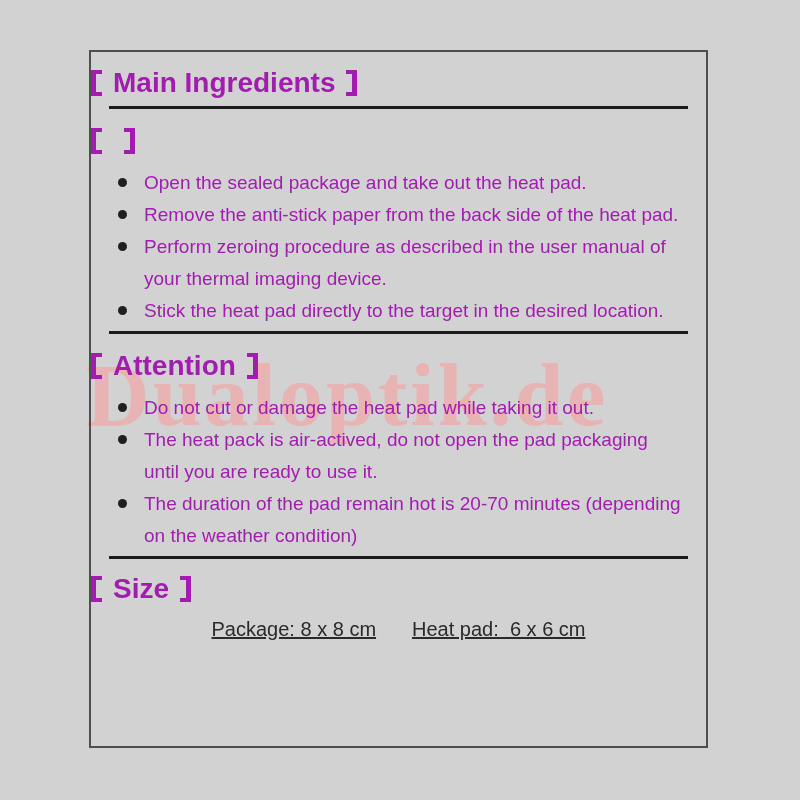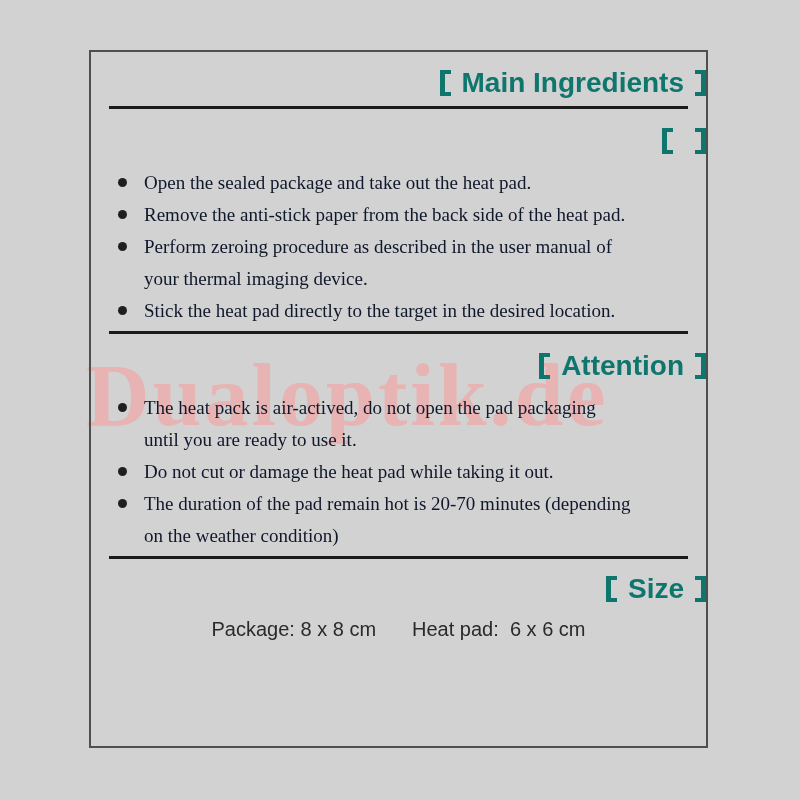--- a/index.html
+++ b/index.html
@@ -39,25 +39,25 @@
     left: 89px;
     top: 50px;
     width: 615px;
     height: 694px;
     border: 2px solid #4f4f4f;
     z-index: 2;
     background: transparent;
   }
   .sec-title {
     margin: 0;
-    text-align: right;
+    text-align: left;
     font-size: 28px;
     line-height: 36px;
     font-weight: bold;
-    color: #0f766e;
+    color: #a21caf;
   }
   .sec-title.mt-first { margin-top: 13px; }
   .sec-title.mt-mid   { margin-top: 14px; }
   .sec-title.mt-size  { margin-top: 12px; }
   
   .blk {
     display: inline-block;
     width: 11px;
     height: 26px;
     box-sizing: border-box;
@@ -92,42 +92,42 @@
   ul.bullets {
     list-style: none;
     margin: 8px 8px 0 20px;
     padding: 0;
   }
   ul.bullets li {
     position: relative;
     padding-left: 33px;
     font-size: 19px;
     line-height: 32px;
-    color: #0f172a;
+    color: #a21caf;
     white-space: pre-line;
-    font-family: Liberation Serif, serif;
   }
   ul.bullets li::before {
     content: "";
     position: absolute;
     left: 7px;
     top: 11px;
     width: 9px;
     height: 9px;
     border-radius: 50%;
     background: #1f1f1f;
   }
   .size-row {
     margin-top: 8px;
     display: flex;
     justify-content: center;
     gap: 36px;
     font-size: 20px;
     line-height: 28px;
     color: #2a2a2a;
+    text-decoration: underline;
   }
   .size-row span { white-space: pre; }
 </style>
 </head>
 <body>
 
 <div class="stage">
 
   <div class="watermark">Dualoptik.de</div>
 
@@ -147,23 +147,23 @@
       <li>Perform zeroing procedure as described in the user manual of
 your thermal imaging device.</li>
       <li>Stick the heat pad directly to the target in the desired location.</li>
     </ul>
     <div class="rule after-list"></div>
 
     <h2 class="sec-title mt-mid">
       <span class="blk blk-l"></span><span>Attention</span><span class="blk blk-r"></span>
     </h2>
     <ul class="bullets">
+      <li>Do not cut or damage the heat pad while taking it out.</li>
       <li>The heat pack is air-actived, do not open the pad packaging
 until you are ready to use it.</li>
-      <li>Do not cut or damage the heat pad while taking it out.</li>
       <li>The duration of the pad remain hot is 20-70 minutes (depending
 on the weather condition)</li>
     </ul>
     <div class="rule after-list"></div>
 
     <h2 class="sec-title mt-size">
       <span class="blk blk-l"></span><span>Size</span><span class="blk blk-r"></span>
     </h2>
     <div class="size-row">
       <span>Package: 8 x 8 cm</span>

